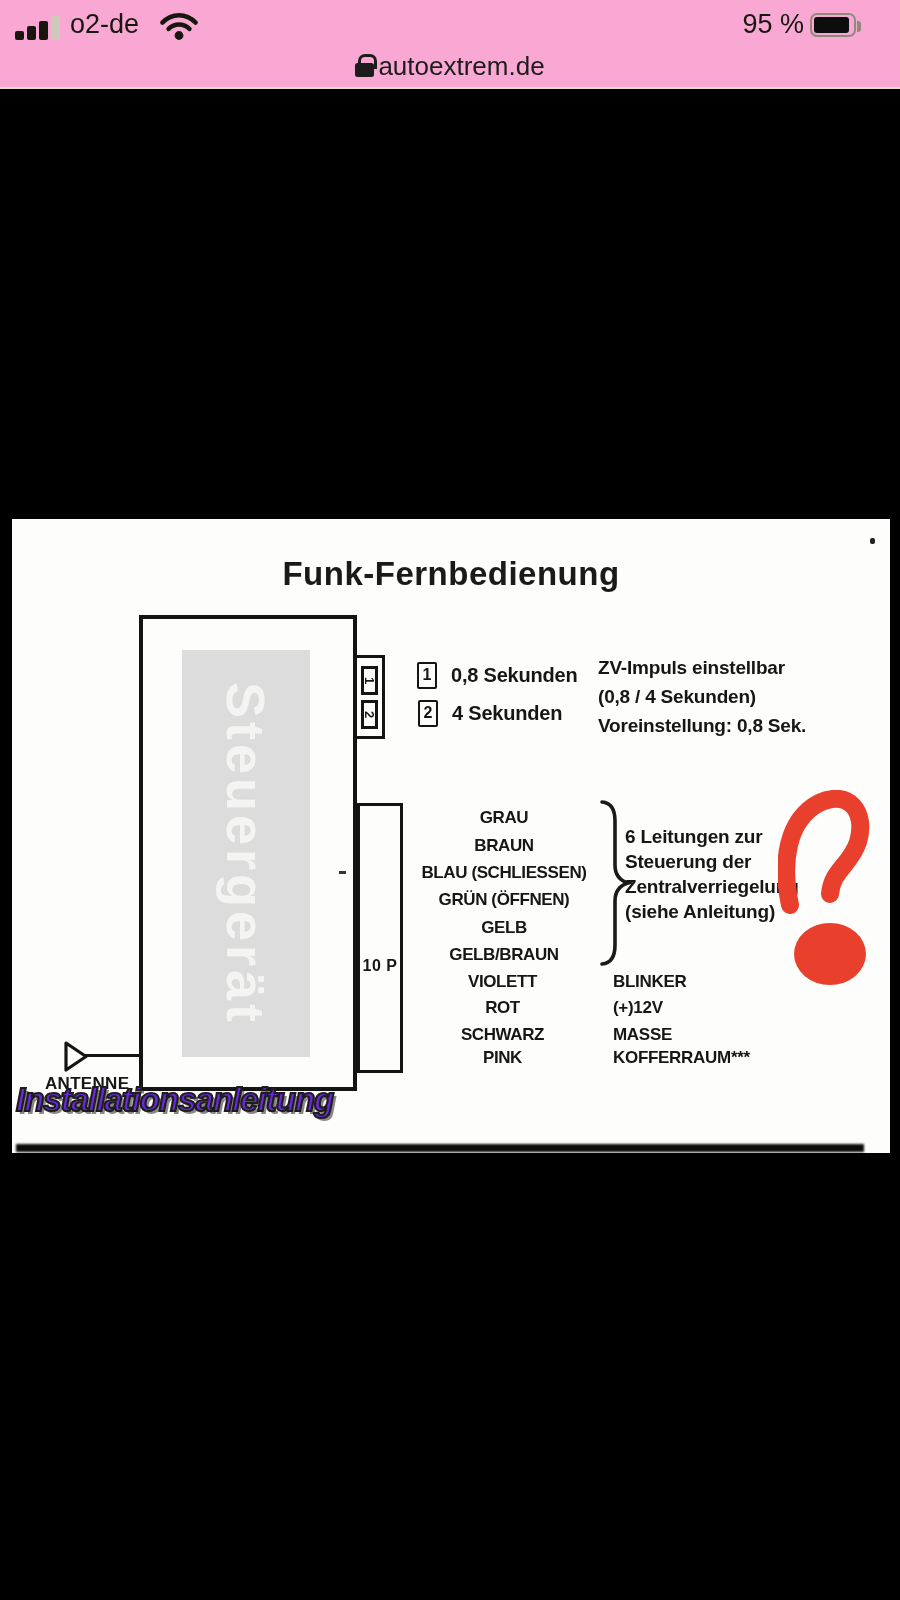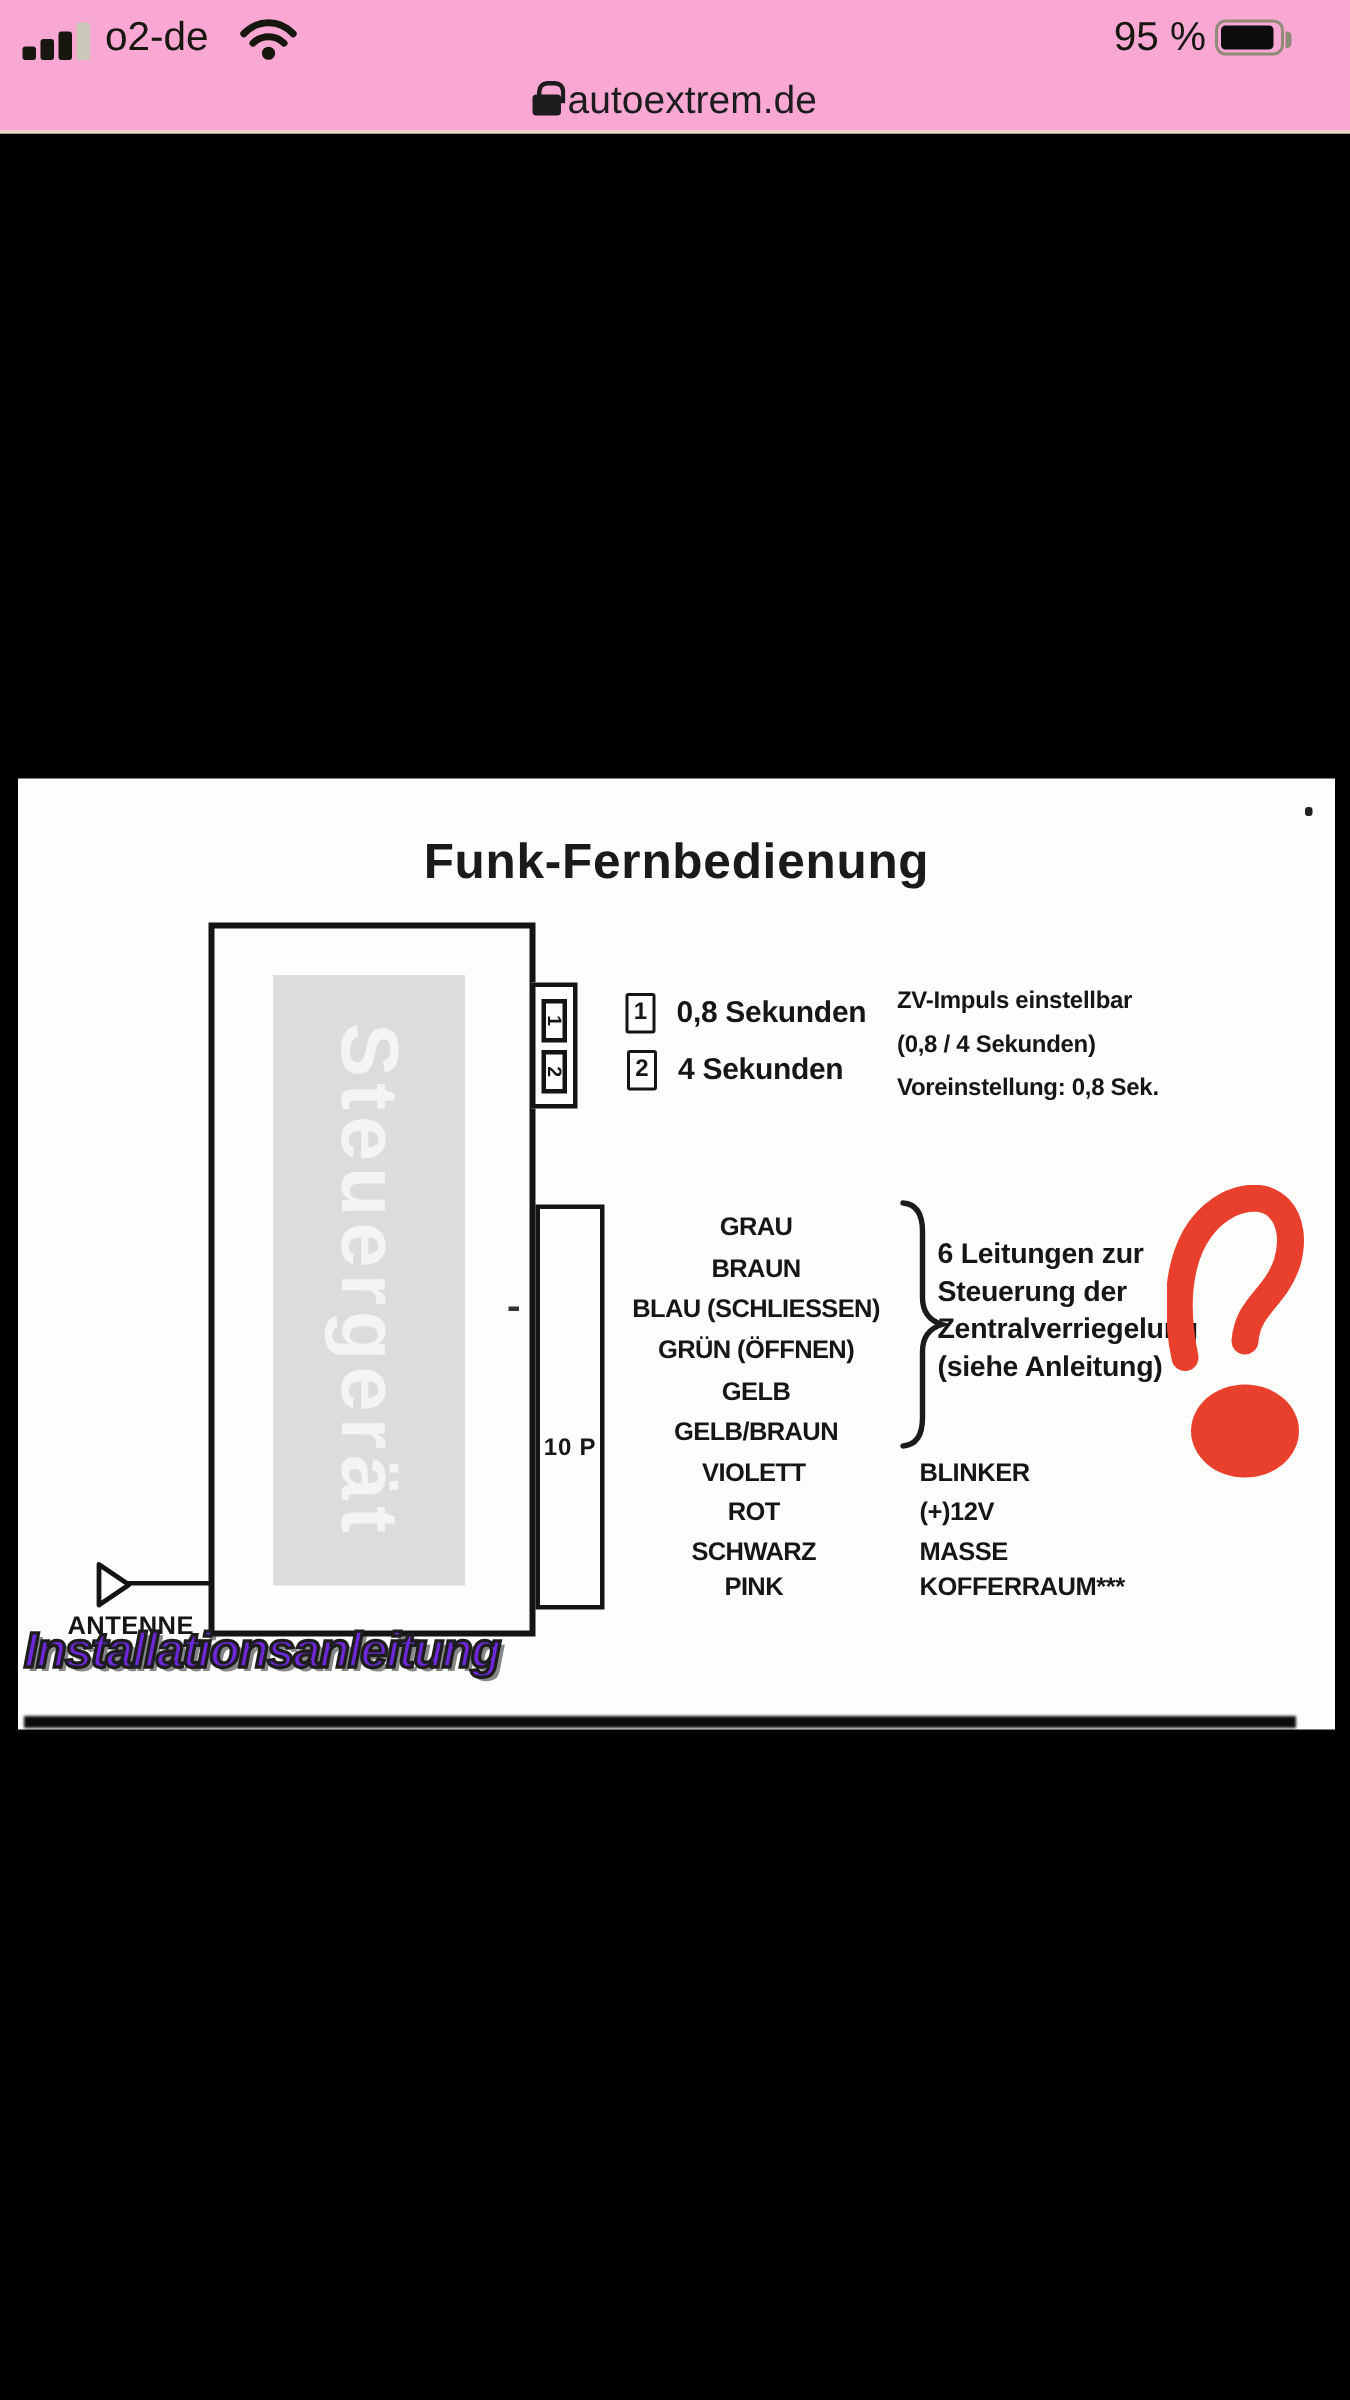--- a/index.html
+++ b/index.html
@@ -50,21 +50,21 @@
                justify-content:center;font-size:13px;font-weight:700;}
   .switch-cell b{transform:rotate(90deg);font-weight:700;}
 
   .legend-item{position:absolute;display:flex;align-items:center;gap:14px;height:28px;}
   .legend-item.l1{left:405px;top:142px;}
   .legend-item.l2{left:406px;top:180px;}
   .key-box{width:20px;height:27px;border:2.4px solid #141414;display:flex;align-items:center;
            justify-content:center;font-size:16px;font-weight:700;border-radius:2px;}
   .legend-label{font-size:20px;font-weight:600;letter-spacing:-.2px;}
 
-  .zv-note{position:absolute;left:586px;top:134px;font-size:16px;font-weight:600;
+  .zv-note{position:absolute;left:586px;top:134px;font-size:19px;font-weight:600;
            line-height:29px;letter-spacing:-.2px;white-space:nowrap;}
 
   .connector{position:absolute;left:345px;top:284px;width:46px;height:270px;border:3.5px solid #141414;}
   .pins-label{position:absolute;left:346px;top:438px;width:44px;text-align:center;
               font-size:16px;font-weight:700;letter-spacing:.5px;}
 
   .wire-row{position:absolute;left:390px;height:20px;display:flex;align-items:center;flex-direction:column;}
   .wire-row.short{width:204px;}
   .wire-row.long{width:201px;}
   .wline{flex:1;height:3px;background:#1b1b1b;min-width:8px;}

